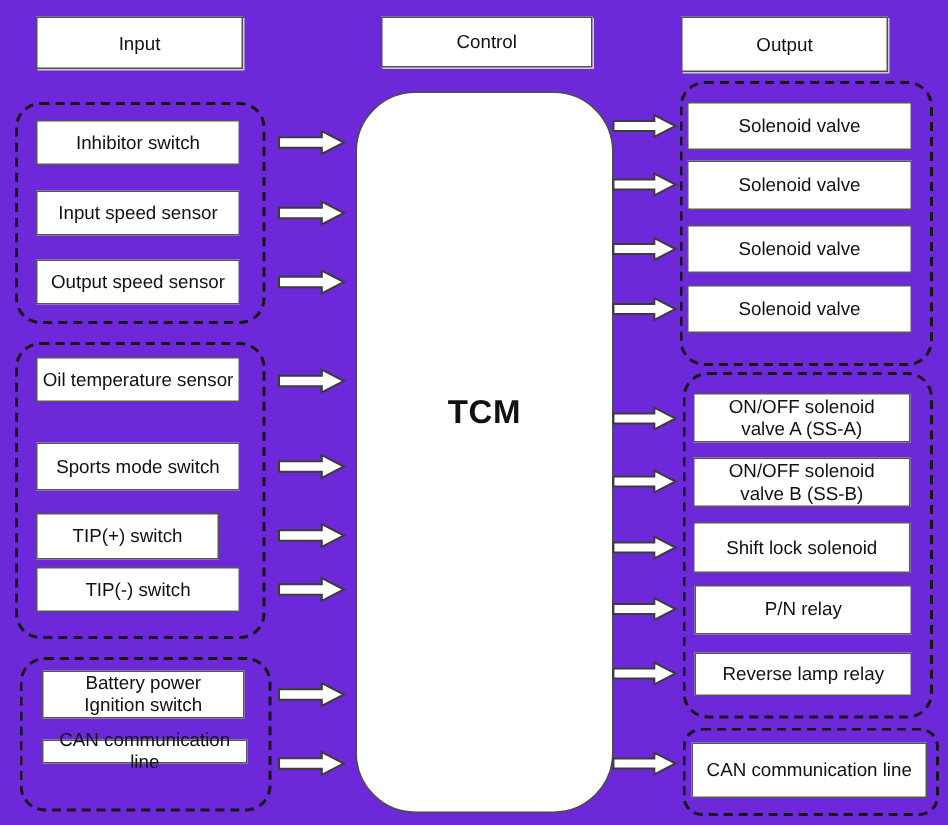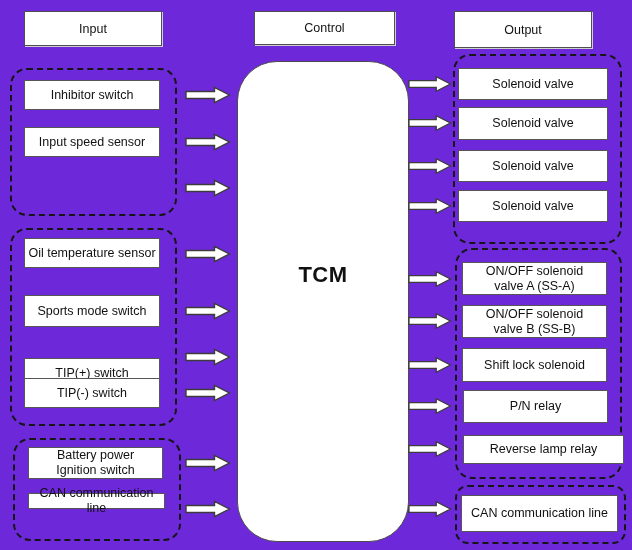--- a/index.html
+++ b/index.html
@@ -50,23 +50,24 @@
   <div class="tcm">
     <div class="tcm-label">TCM</div>
   </div>
 
   <div class="grp" style="left:10px;top:68px;width:163px;height:144px"></div>
   <div class="grp" style="left:10px;top:228px;width:163px;height:194px"></div>
   <div class="grp" style="left:13px;top:438px;width:164px;height:99px"></div>
 
   <div class="box" style="left:24px;top:80px;width:136px;height:30px">Inhibitor switch</div>
   <div class="box" style="left:24px;top:127px;width:136px;height:30px">Input speed sensor</div>
+  <div class="box" style="left:24px;top:173px;width:136px;height:30px">Output speed sensor</div>
   <div class="box" style="left:24px;top:238px;width:136px;height:30px">Oil temperature sensor</div>
   <div class="box" style="left:24px;top:295px;width:136px;height:32px">Sports mode switch</div>
-  <div class="box" style="left:24px;top:358px;width:136px;height:31px">TIP(+) switch</div>
+  <div class="box" style="left:24px;top:342px;width:122px;height:31px">TIP(+) switch</div>
   <div class="box" style="left:24px;top:378px;width:136px;height:30px">TIP(-) switch</div>
   <div class="box" style="left:28px;top:447px;width:135px;height:32px">Battery power
 Ignition switch</div>
   <div class="box" style="left:28px;top:493px;width:137px;height:16px">CAN communication
 line</div>
 
   <svg class="arrow" style="left:185px;top:86px">
       <use href="#arr"></use>
     </svg>
   <svg class="arrow" style="left:185px;top:133px">
@@ -101,21 +102,21 @@
   <div class="box" style="left:458px;top:68px;width:150px;height:32px">Solenoid valve</div>
   <div class="box" style="left:458px;top:107px;width:150px;height:33px">Solenoid valve</div>
   <div class="box" style="left:458px;top:150px;width:150px;height:32px">Solenoid valve</div>
   <div class="box" style="left:458px;top:190px;width:150px;height:32px">Solenoid valve</div>
   <div class="box" style="left:462px;top:262px;width:145px;height:33px">ON/OFF solenoid
 valve A (SS-A)</div>
   <div class="box" style="left:462px;top:305px;width:145px;height:33px">ON/OFF solenoid
 valve B (SS-B)</div>
   <div class="box" style="left:462px;top:348px;width:145px;height:34px">Shift lock solenoid</div>
   <div class="box" style="left:463px;top:390px;width:145px;height:33px">P/N relay</div>
-  <div class="box" style="left:463px;top:435px;width:161px;height:29px">Reverse lamp relay</div>
+  <div class="box" style="left:463px;top:435px;width:145px;height:29px">Reverse lamp relay</div>
   <div class="box" style="left:461px;top:495px;width:157px;height:37px">CAN communication line</div>
 
   <svg class="arrow arrow-r" style="left:408px;top:75px">
       <use href="#arr"></use>
     </svg>
   <svg class="arrow arrow-r" style="left:408px;top:114px">
       <use href="#arr"></use>
     </svg>
   <svg class="arrow arrow-r" style="left:408px;top:157px">
       <use href="#arr"></use>

